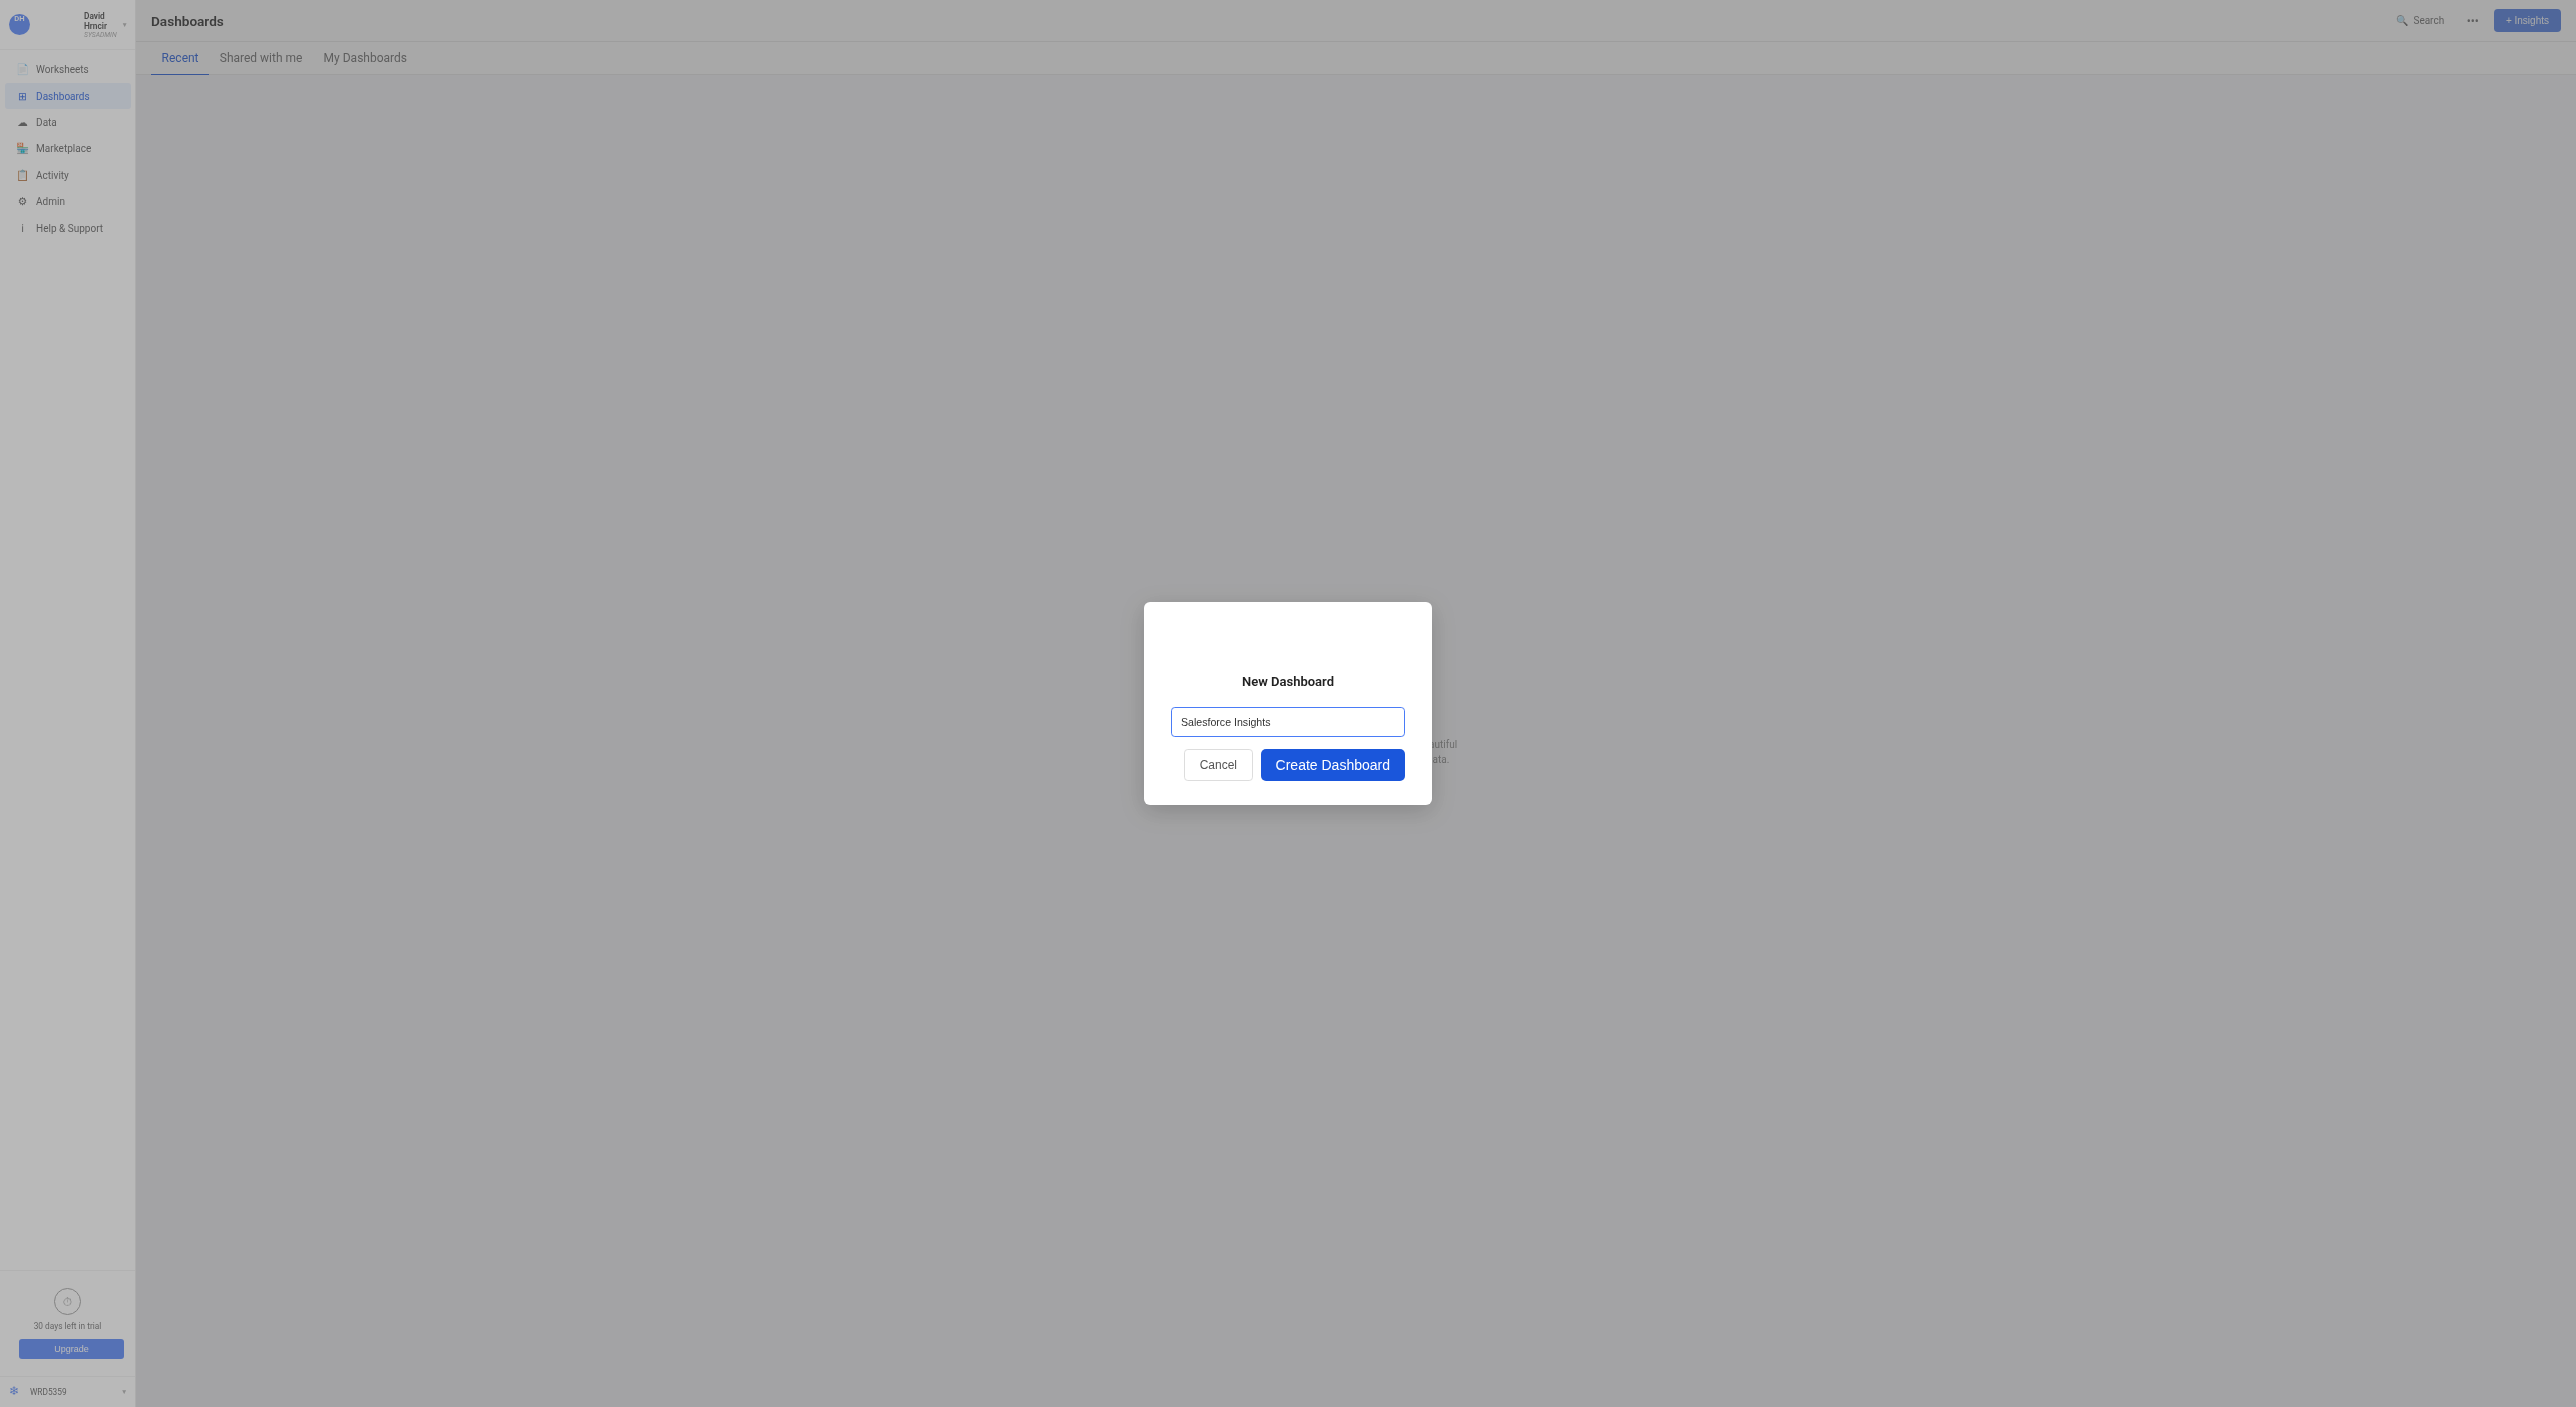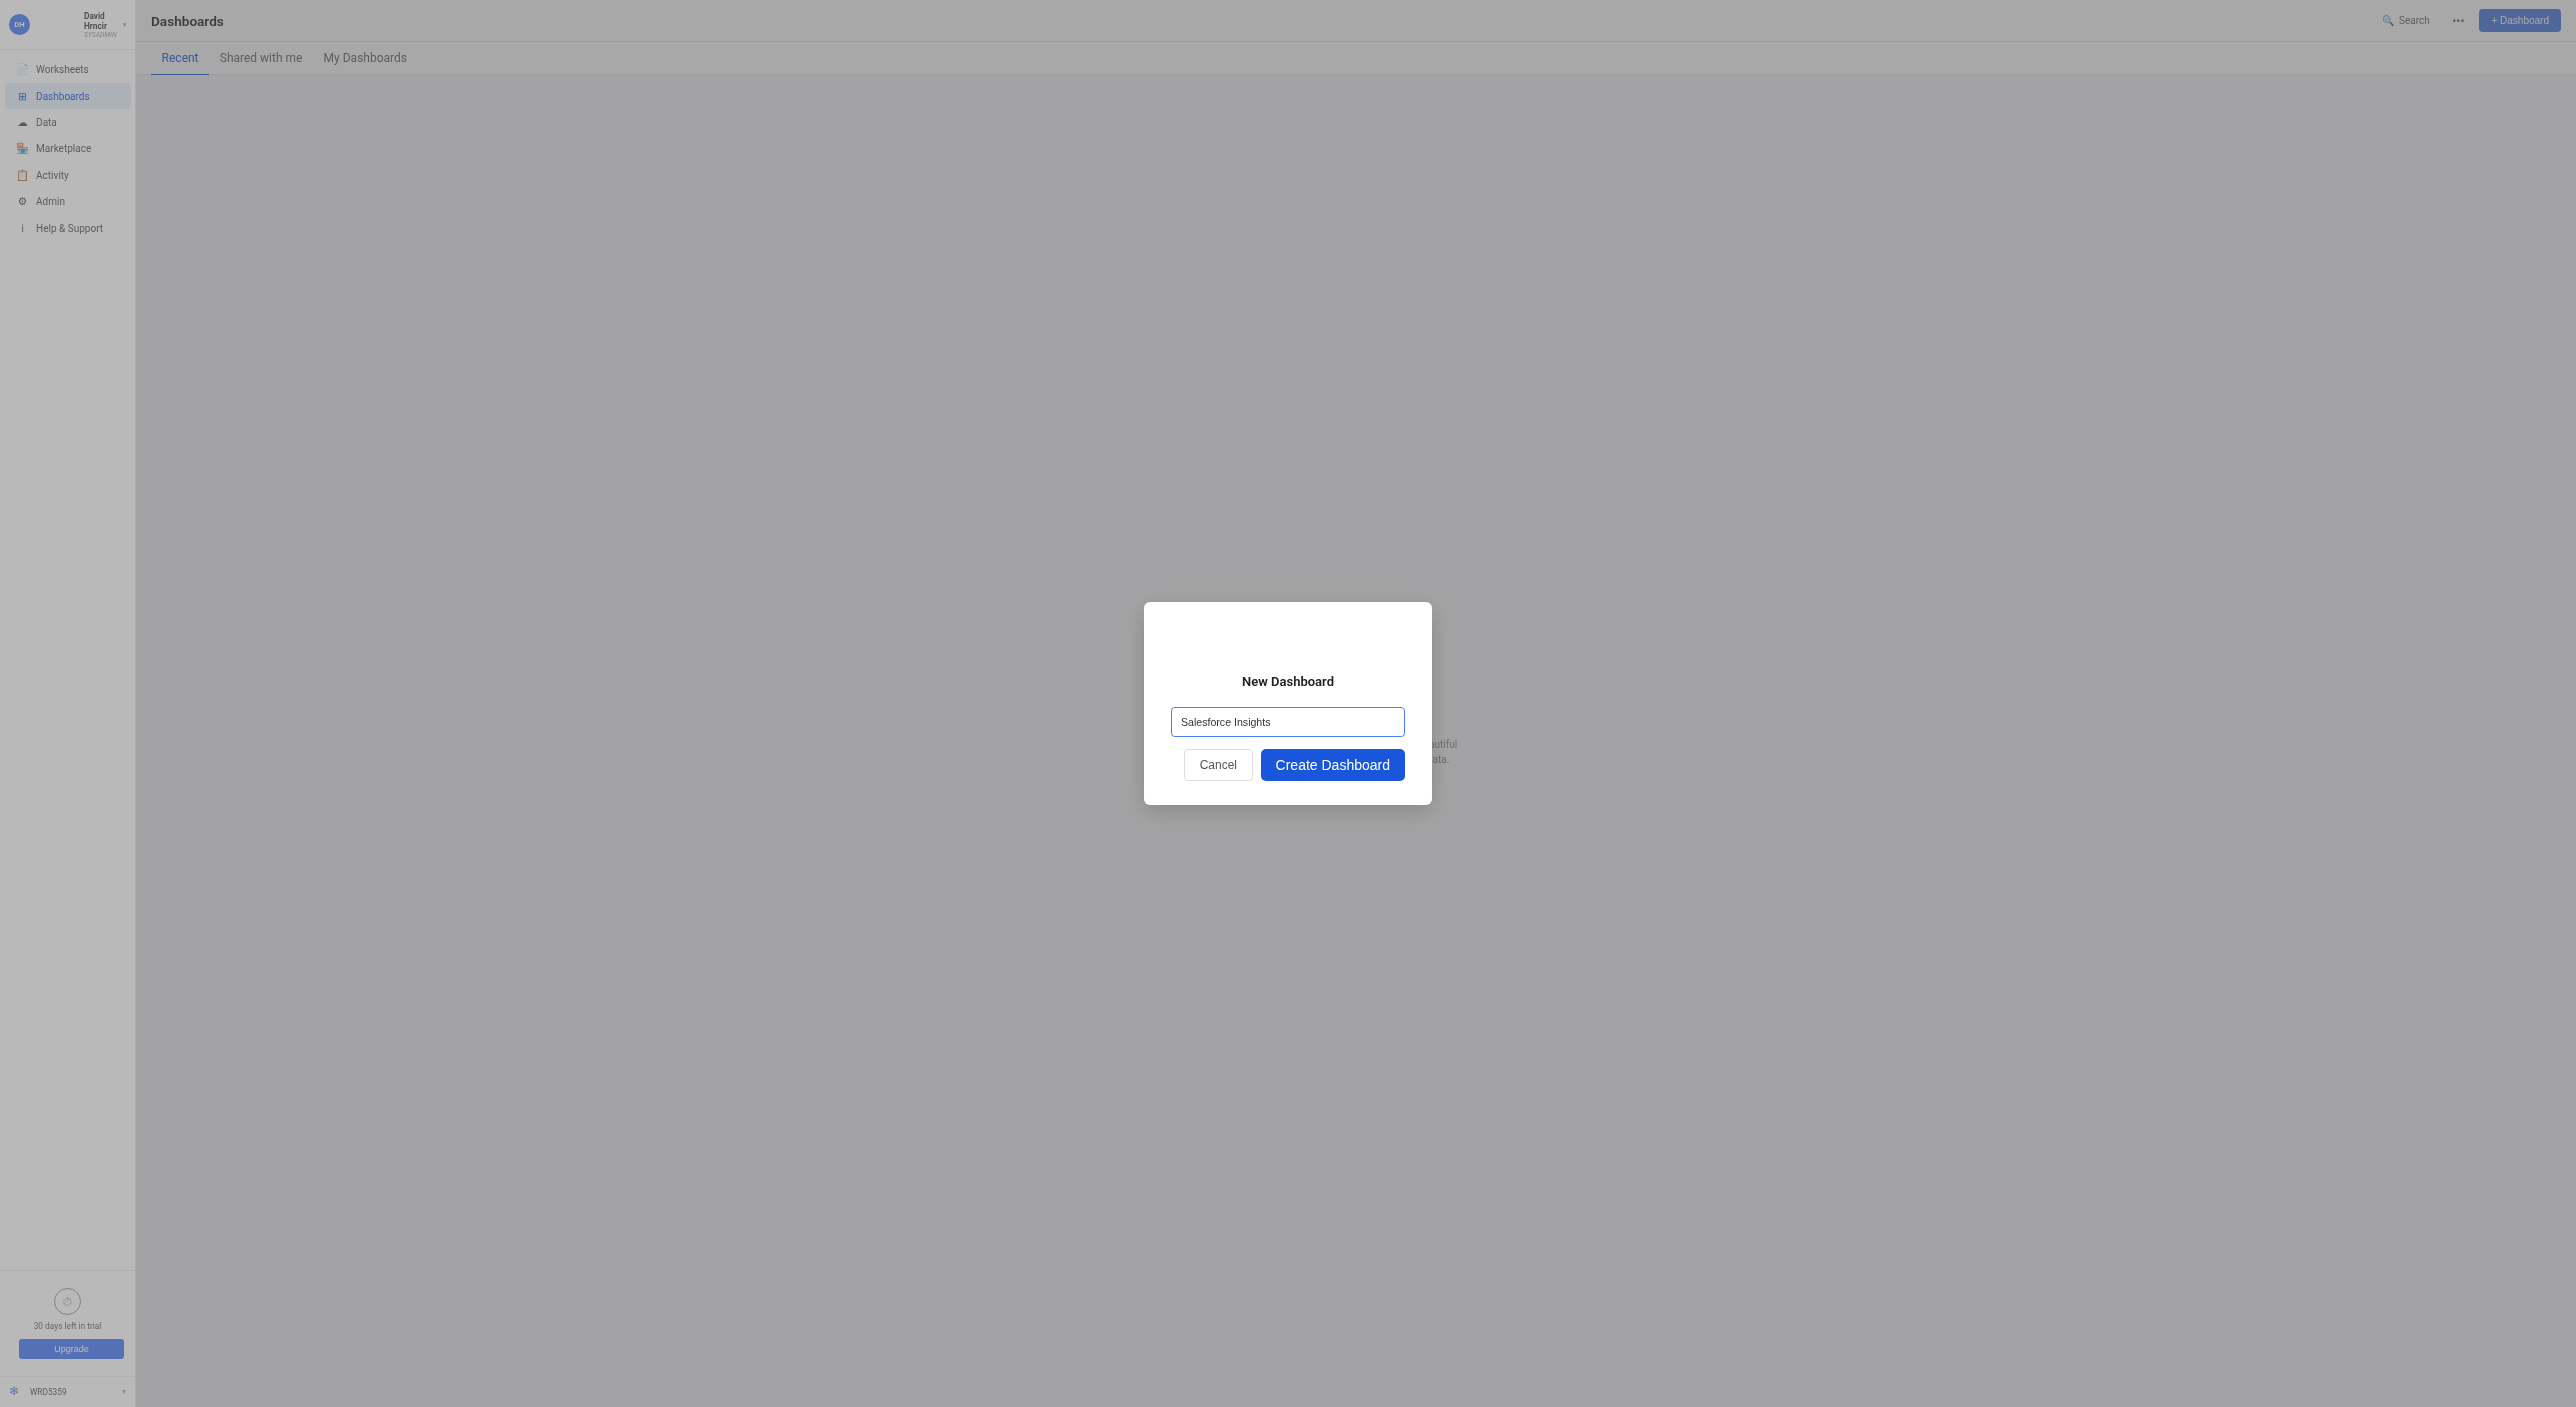--- a/index.html
+++ b/index.html
@@ -32,21 +32,21 @@
       border-bottom: 0.8px solid #f0f0f0;
       gap: 6px;
     }
 
     .user-avatar {
       width: 21px;
       height: 21px;
       background: #4a7cf7;
       border-radius: 50%;
       display: flex;
-      align-items: center;
+      align-items: flex-start;
       justify-content: center;
       color: white;
       font-size: 7.6px;
       font-weight: 600;
       flex-shrink: 0;
     }
 
     .user-info {
       flex: 1;
       margin-left: 48px;
@@ -411,21 +411,21 @@
 </div>
 
 <div class="main-content">
   <div class="topbar">
     <span class="page-title">Dashboards</span>
     <div class="search-btn">
       <span>🔍</span>
       <span>Search</span>
     </div>
     <div class="more-btn">•••</div>
-    <button class="add-dashboard-btn">+ Dashboard</button>
+    <button class="add-dashboard-btn">+ Insights</button>
   </div>
 
   <div class="tabs-bar">
 
   <div class="tab active">Recent</div>
       <div class="tab">Shared with me</div>
       <div class="tab">My Dashboards</div>
     </div>
 
   <div class="content-area">

